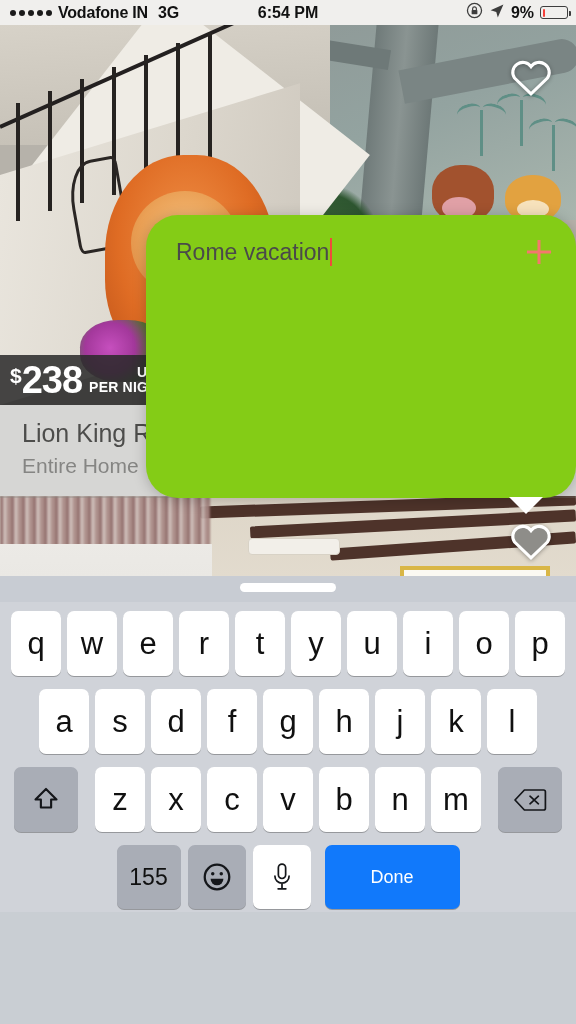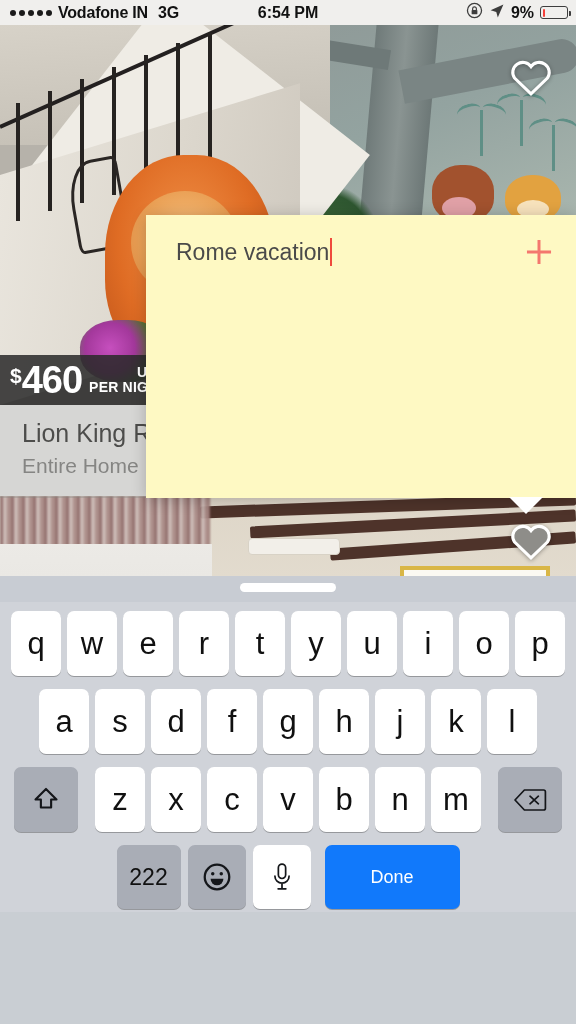--- a/index.html
+++ b/index.html
@@ -239,22 +239,23 @@
 
   
   .dim {
     position:absolute; left:0; width:576px; background:rgba(120,118,114,.30);
     pointer-events:none; z-index:20;
   }
 
   
   .popup {
     position:absolute; left:146px; top:215px; width:430px; height:283px;
-    background:#fef9c3; z-index:40;
+    background:#84cc16; z-index:40;
     box-shadow:0 2px 14px rgba(0,0,0,.22);
+    border-radius:32px;
   }
   .popup-row {
     display:flex; align-items:center; height:74px; padding:0 0 0 30px;
   }
   .popup-input {
     flex:1; font-size:23px; color:#4a4a4a; display:flex; align-items:center;
   }
   .caret {
     display:inline-block; width:2px; height:28px; background:#ef4b3c;
     margin-left:1px; animation:blink 1s steps(1,end) infinite;
@@ -383,21 +384,21 @@
         <div class="flowers"></div>
 
         <div class="heart" style="top:30px;">
           <svg viewBox="0 0 24 22">
             <path d="M12 20.4 3.4 12.1A5.2 5.2 0 0 1 12 6.1a5.2 5.2 0 0 1 8.6 6z" fill="none" stroke="#ffffff" stroke-width="1.6"></path>
           </svg>
         </div>
 
         <div class="price-badge">
           <span class="price-cur">$</span>
-          <span class="price-num">460</span>
+          <span class="price-num">238</span>
           <span class="price-unit">
             <span>USD</span>
             <span>PER NIGHT</span>
           </span>
         </div>
       </div>
 
       <div class="card-info">
         <div class="card-title">Lion King Re</div>
         <div class="card-sub">Entire Home · </div>
@@ -499,21 +500,21 @@
             <div class="key letter">m</div>
           </div>
         <div class="key dark back">
           <svg width="34" height="26" viewBox="0 0 34 26">
             <path d="M11.4 3h19.2a1.8 1.8 0 0 1 1.8 1.8v16.4a1.8 1.8 0 0 1-1.8 1.8H11.4L2 13z" fill="none" stroke="#14161a" stroke-width="1.7" stroke-linejoin="round"></path>
             <path d="M17 9.2l8.4 7.6M25.4 9.2L17 16.8" stroke="#14161a" stroke-width="1.7" stroke-linecap="round"></path>
           </svg>
         </div>
       </div>
       <div class="kb-row">
-        <div class="key dark num">222</div>
+        <div class="key dark num">155</div>
         <div class="key dark emoji">
           <svg width="32" height="32" viewBox="0 0 24 24">
             <circle cx="12" cy="12" r="9.2" fill="none" stroke="#14161a" stroke-width="1.7"></circle>
             <circle cx="8.8" cy="9.6" r="1.3" fill="#14161a"></circle>
             <circle cx="15.2" cy="9.6" r="1.3" fill="#14161a"></circle>
             <path d="M7.2 13.4h9.6a4.8 4.8 0 0 1-9.6 0z" fill="#14161a"></path>
           </svg>
         </div>
         <div class="key mic">
           <svg width="26" height="30" viewBox="0 0 24 28">

